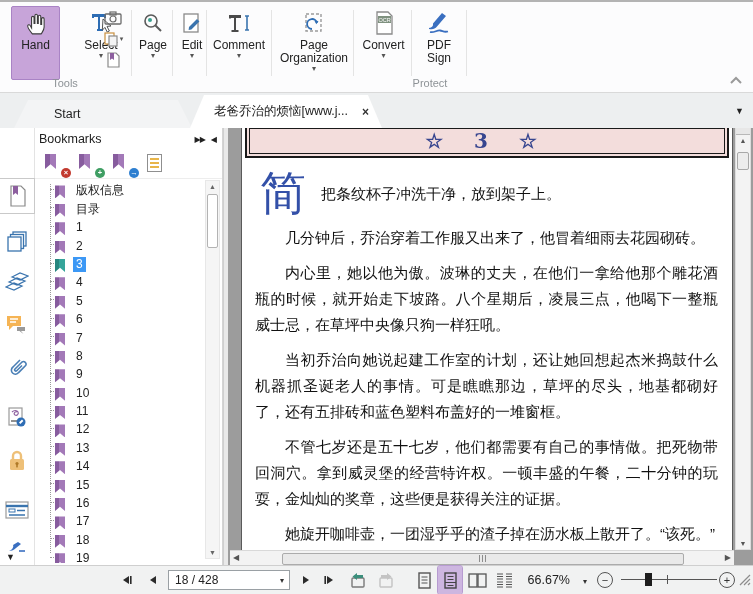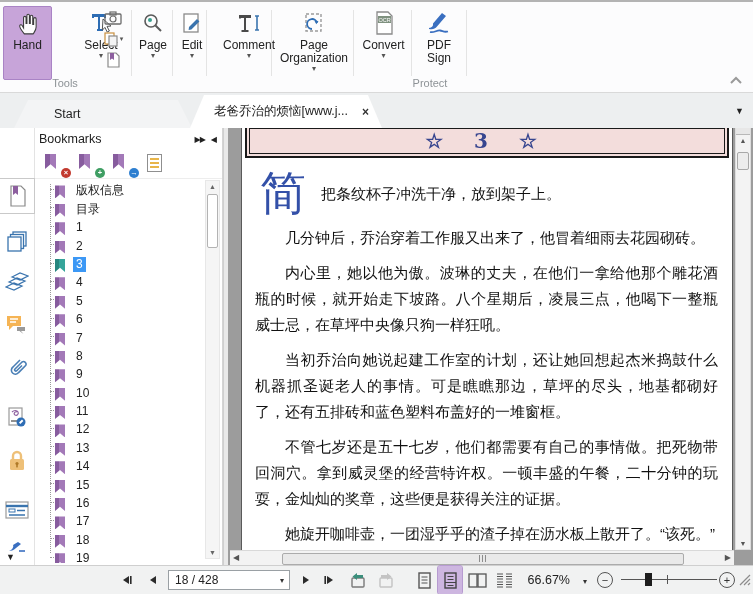--- a/index.html
+++ b/index.html
@@ -6,21 +6,21 @@
   .app{position:relative;width:753px;height:594px;background:#fff;overflow:hidden;
        font-family:"Liberation Sans","DejaVu Sans",sans-serif;color:#222;-webkit-font-smoothing:antialiased;}
   .wintop{position:absolute;top:0;left:0;right:0;height:2px;background:#b3b3b3;}
 
   
   .ribbon{position:absolute;top:2px;left:0;right:0;height:90px;background:#fcfcfd;border-bottom:1px solid #d9d9d9;}
   .rb{position:absolute;top:4px;height:72px;display:flex;flex-direction:column;align-items:center;
       border:1px solid transparent;border-radius:2px;cursor:default;}
   .rb .lbl{font-size:12px;line-height:13px;color:#222;text-align:center;margin-top:2px;}
   .rb .caret{font-size:8px;line-height:7px;color:#555;}
-  .rb.active{background:#c7a4d9;border-color:#a983c5;}
+  .rb.active{background:#c7a4d9;border-color:#a983c5;margin-left:8px;}
   .icon26{width:28px;height:28px;margin-top:2px;display:flex;align-items:center;justify-content:center;}
   .vd{position:absolute;top:8px;bottom:16px;width:1px;background:#e4e4e4;}
   .grp{position:absolute;bottom:3px;font-size:11px;color:#8d9296;text-align:center;}
   .minis{position:absolute;left:96px;top:6px;width:34px;display:flex;flex-direction:column;gap:2px;}
   .mini{height:19px;display:flex;align-items:center;justify-content:center;gap:1px;cursor:default;}
   .mini .caret{font-size:7px;color:#555;}
   .rchev{position:absolute;right:10px;bottom:6px;width:14px;height:10px;cursor:default;}
 
   
   .tabrow{position:absolute;top:93px;left:0;right:0;height:35px;background:#edeff0;border-bottom:1px solid #c6c9cb;}
@@ -189,21 +189,21 @@
         <svg width="24" height="24" viewBox="0 0 24 24">
             <rect x="4" y="3" width="14" height="18" fill="#fff" stroke="#8a8a8a" stroke-width="1.3"></rect>
             <path d="M9 16l8-8 2.4 2.4-8 8L8.6 19z" fill="#3a74ae"></path>
           </svg>
       </span>
       <span class="lbl">Edit</span>
       <span class="caret">▾</span>
     </div>
     <div class="vd" style="left:206px;"></div>
 
-    <div class="rb" style="left:219px;width:58px;">
+    <div class="rb" style="left:209px;width:58px;">
       <span class="icon26">
         <svg width="26" height="24" viewBox="0 0 26 24">
             <path d="M3 4h12v3h-2V7h-3v12h2.5v2h-7v-2H8V7H5v.5H3z" fill="#4a4a4a"></path>
             <path d="M19 5h4M21 5v14M19 19h4" stroke="#3a74ae" stroke-width="1.6" fill="none"></path>
           </svg>
       </span>
       <span class="lbl">Comment</span>
       <span class="caret">▾</span>
     </div>
     <div class="vd" style="left:271px;"></div>

